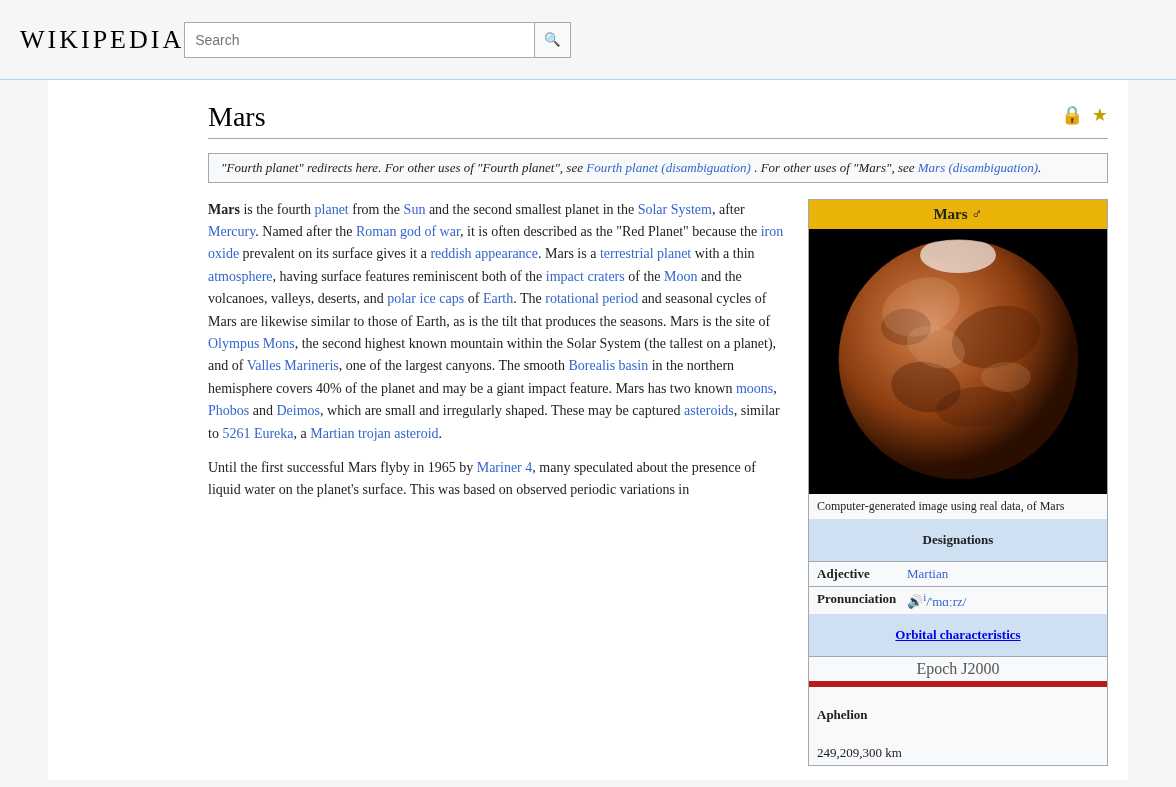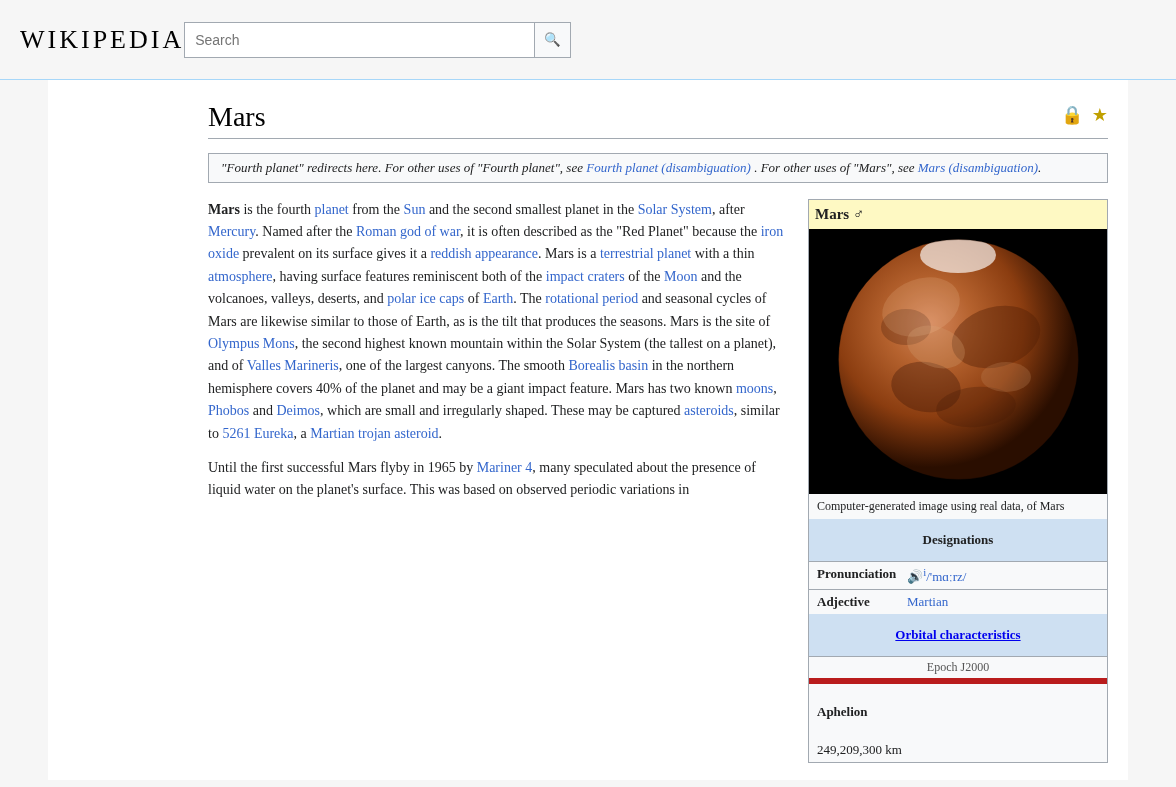--- a/index.html
+++ b/index.html
@@ -115,22 +115,22 @@
       width: 300px;
       min-width: 300px;
       border: 1px solid #a2a9b1;
       background: #f8f9fa;
       font-size: 13px;
       float: right;
       margin-left: 20px;
       margin-bottom: 10px;
     }
     #infobox-title {
-      background: #fef9c3;
-      text-align: left;
+      background: #eab308;
+      text-align: center;
       padding: 6px;
       font-size: 15px;
       font-weight: bold;
     }
     #mars-image-container {
       background: #000;
       text-align: center;
       padding: 8px;
     }
     #image-caption {
@@ -164,21 +164,21 @@
       color: #202122;
     }
     .infobox-value a {
       color: #3366cc;
       text-decoration: none;
     }
     .epoch-row {
       text-align: center;
       padding: 3px 8px;
       border-top: 1px solid #a2a9b1;
-      font-size: 12px;
+      font-size: 16px;
       color: #555;
     }
     .aphelion-label {
       padding: 20px 8px;
       font-weight: bold;
       border-top: 6px solid #b91c1c;
     }
     .aphelion-values {
       padding: 2px 8px 4px 8px;
       text-align: left;
@@ -255,30 +255,30 @@
         </g>
 
         <circle cx="122.5" cy="122.5" r="120" fill="none" stroke="rgba(0,0,0,0.3)" stroke-width="1"></circle>
       </svg>
     </div>
     <div id="image-caption">Computer-generated image using real data, of Mars</div>
 
     <div class="infobox-section-header">Designations</div>
 
     <div class="infobox-row">
+      <div class="infobox-label">Adjective</div>
+      <div class="infobox-value">
+        <a href="#">Martian</a>
+      </div>
+    </div>
+
+    <div class="infobox-row">
       <div class="infobox-label">Pronunciation</div>
       <div class="infobox-value">
         <a href="#">🔊<sup>i</sup>/'mɑːrz/</a>
-      </div>
-    </div>
-
-    <div class="infobox-row">
-      <div class="infobox-label">Adjective</div>
-      <div class="infobox-value">
-        <a href="#">Martian</a>
       </div>
     </div>
 
     <div class="infobox-section-header">
       <a href="#">Orbital characteristics</a>
     </div>
 
     <div class="epoch-row">Epoch J2000</div>
 
     <div class="aphelion-label">Aphelion</div>

